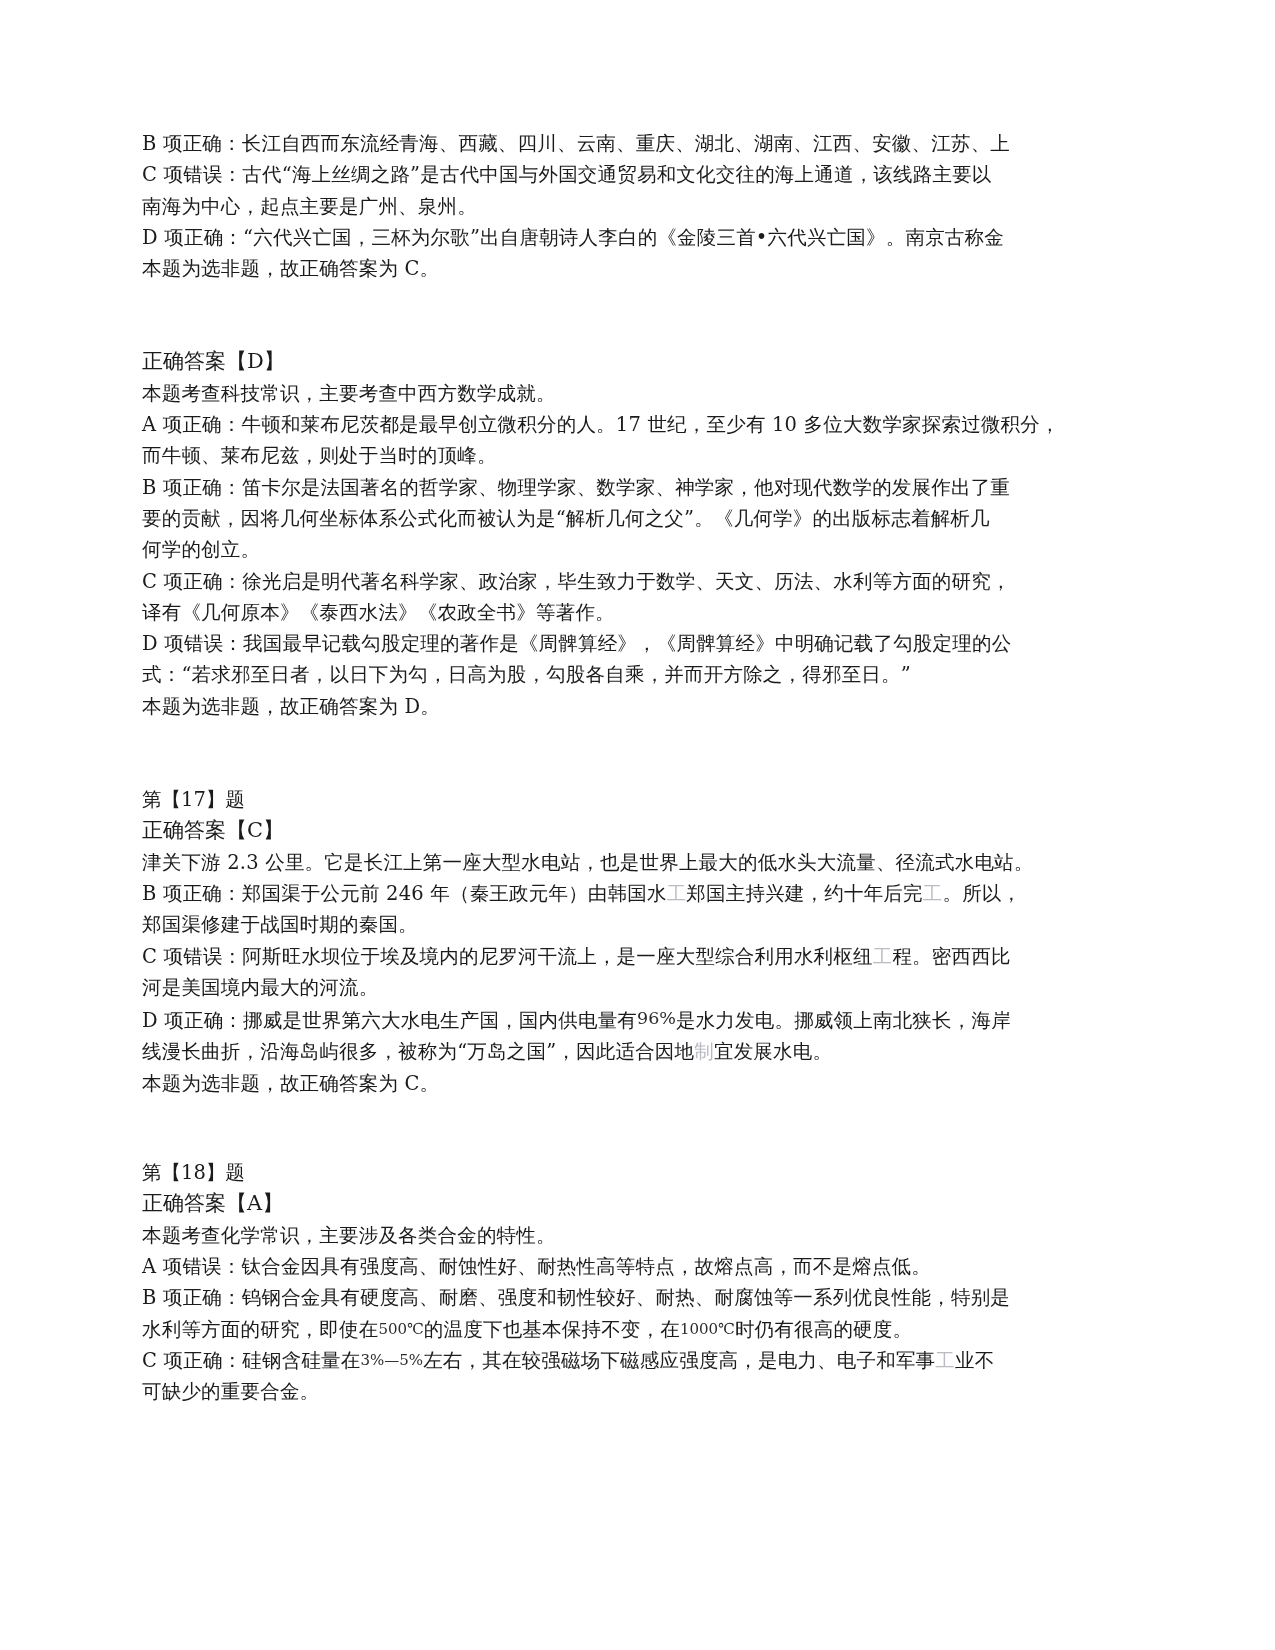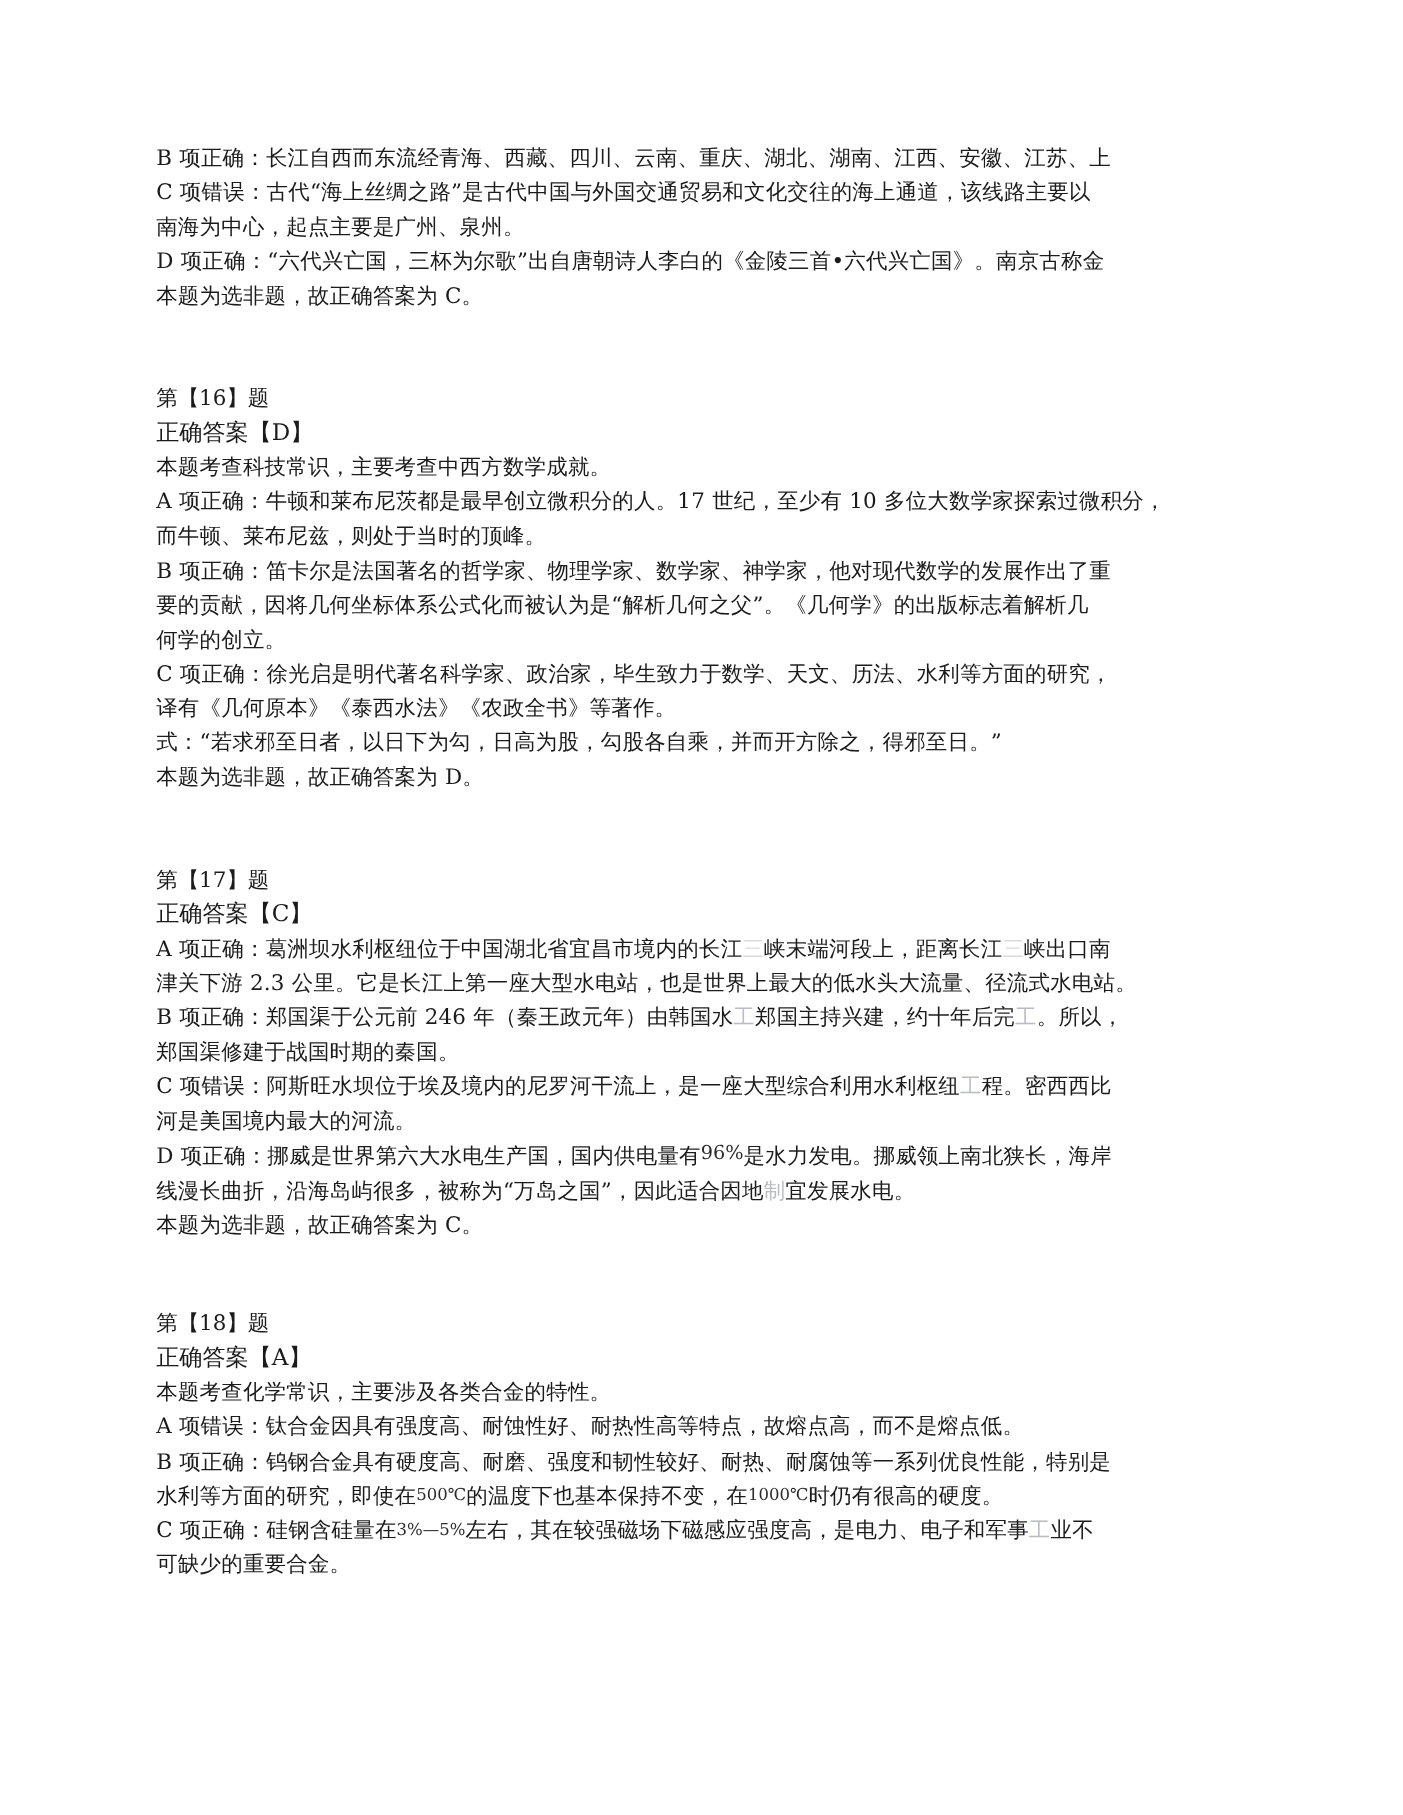--- a/index.html
+++ b/index.html
@@ -91,41 +91,40 @@
       <p class="line">B 项正确：长江自西而东流经青海、西藏、四川、云南、重庆、湖北、湖南、江西、安徽、江苏、上</p>
       <p class="line">C 项错误：古代“海上丝绸之路”是古代中国与外国交通贸易和文化交往的海上通道，该线路主要以</p>
       <p class="line last">南海为中心，起点主要是广州、泉州。</p>
       <p class="line">D 项正确：“六代兴亡国，三杯为尔歌”出自唐朝诗人李白的《金陵三首•六代兴亡国》。南京古称金</p>
       <p class="line last">本题为选非题，故正确答案为 C。</p>
     </div>
 
     <div class="gap-lg"></div>
 
     <div class="block">
-      <p class="q-head">第【16】题</p>
       <p class="q-answer">正确答案【D】</p>
       <p class="line last">本题考查科技常识，主要考查中西方数学成就。</p>
       <p class="line">A 项正确：牛顿和莱布尼茨都是最早创立微积分的人。17 世纪，至少有 10 多位大数学家探索过微积分，</p>
       <p class="line last">而牛顿、莱布尼兹，则处于当时的顶峰。</p>
       <p class="line">B 项正确：笛卡尔是法国著名的哲学家、物理学家、数学家、神学家，他对现代数学的发展作出了重</p>
       <p class="line">要的贡献，因将几何坐标体系公式化而被认为是“解析几何之父”。《几何学》的出版标志着解析几</p>
       <p class="line last">何学的创立。</p>
       <p class="line">C 项正确：徐光启是明代著名科学家、政治家，毕生致力于数学、天文、历法、水利等方面的研究，</p>
       <p class="line last">译有《几何原本》《泰西水法》《农政全书》等著作。</p>
+      <p class="line">D 项错误：我国最早记载勾股定理的著作是《周髀算经》，《周髀算经》中明确记载了勾股定理的公</p>
       <p class="line last">式：“若求邪至日者，以日下为勾，日高为股，勾股各自乘，并而开方除之，得邪至日。”</p>
       <p class="line last">本题为选非题，故正确答案为 D。</p>
     </div>
 
     <div class="gap-lg"></div>
 
     <div class="block">
       <p class="q-head">第【17】题</p>
       <p class="q-answer">正确答案【C】</p>
 
-      <p class="line"><span>A 项正确：葛洲坝水利枢纽位于中国湖北省宜昌市境内的长江</span><span class="vfaint">三</span><span>峡末端河段上，距离长江</span><span class="vfaint">三</span><span>峡出口南</span></p>
       <p class="line last">津关下游 2.3 公里。它是长江上第一座大型水电站，也是世界上最大的低水头大流量、径流式水电站。</p>
 
       <p class="line"><span>B 项正确：郑国渠于公元前 246 年（秦王政元年）由韩国水</span><span class="faint">工</span><span>郑国主持兴建，约十年后完</span><span class="faint">工</span><span>。所以，</span></p>
       <p class="line last">郑国渠修建于战国时期的秦国。</p>
 
       <p class="line"><span>C 项错误：阿斯旺水坝位于埃及境内的尼罗河干流上，是一座大型综合利用水利枢纽</span><span class="faint">工</span><span>程。密西西比</span></p>
       <p class="line last">河是美国境内最大的河流。</p>
 
       <p class="line"><span>D 项正确：挪威是世界第六大水电生产国，国内供电量有</span><span class="mathfrag">96%</span><span>是水力发电。挪威领上南北狭长，海岸</span></p>
       <p class="line last"><span>线漫长曲折，沿海岛屿很多，被称为“万岛之国”，因此适合因地</span><span class="faint">制</span><span>宜发展水电。</span></p>

